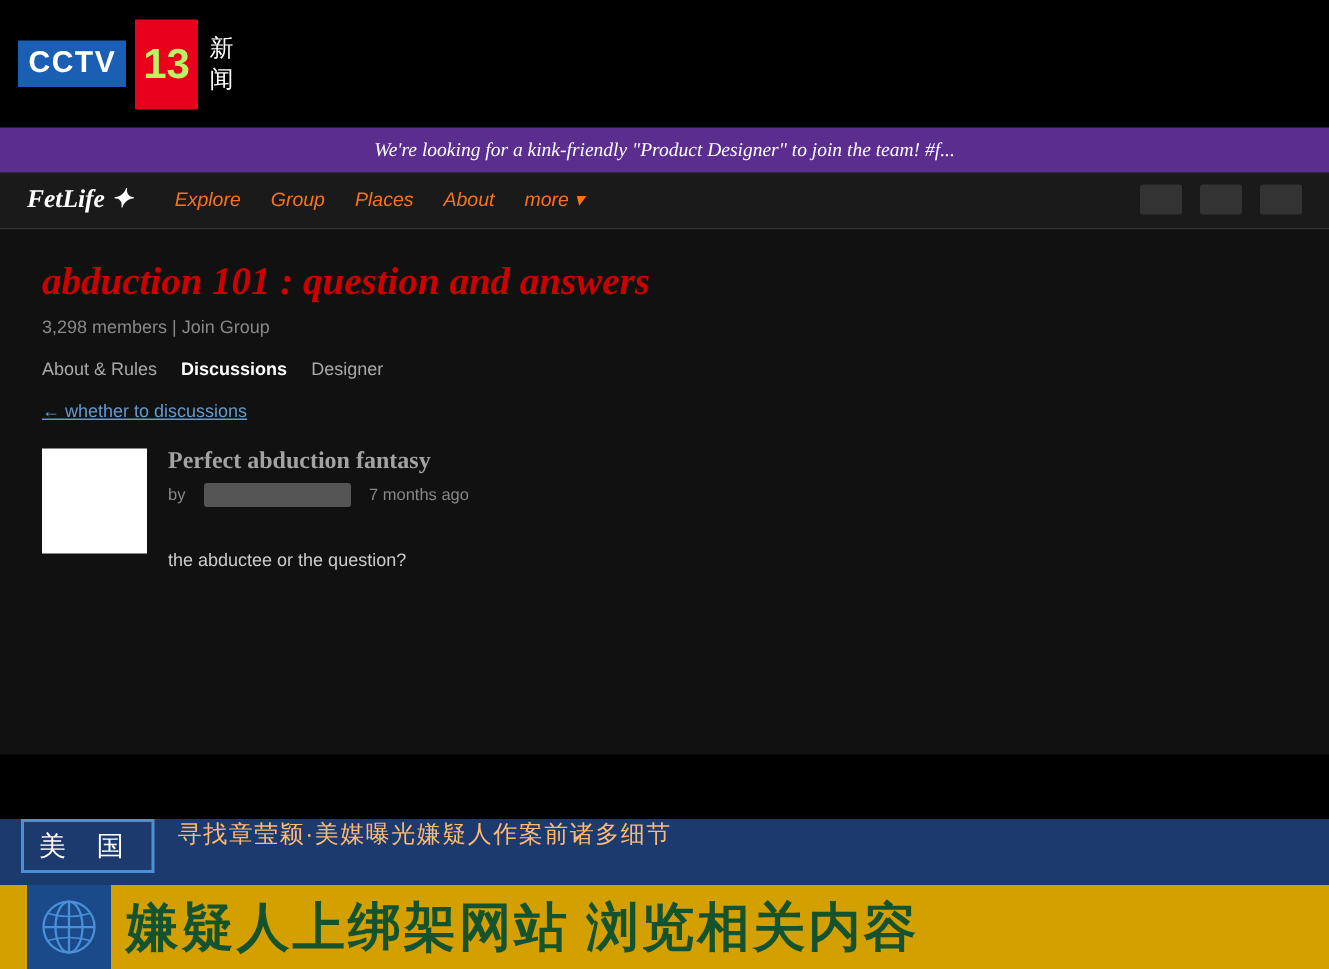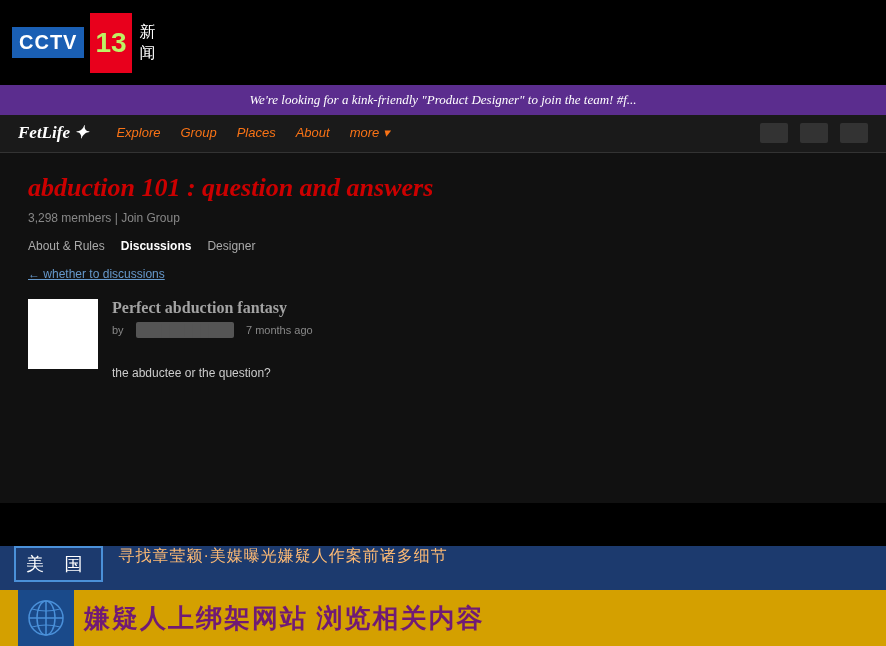--- a/index.html
+++ b/index.html
@@ -287,22 +287,22 @@
       flex-shrink: 0;
       margin-right: 10px;
     }
 
     #globe-svg {
       width: 38px;
       height: 38px;
     }
 
     #main-headline-text {
-      color: #701a75;
-      font-size: 26px;
+      color: #14532d;
+      font-size: 35px;
       font-family: SimHei, SimSun, serif;
       font-weight: bold;
       letter-spacing: 2px;
     }
   </style>
 </head>
 <body>
 
 <div id="cctv-header">
   <div id="cctv-logo-area">

